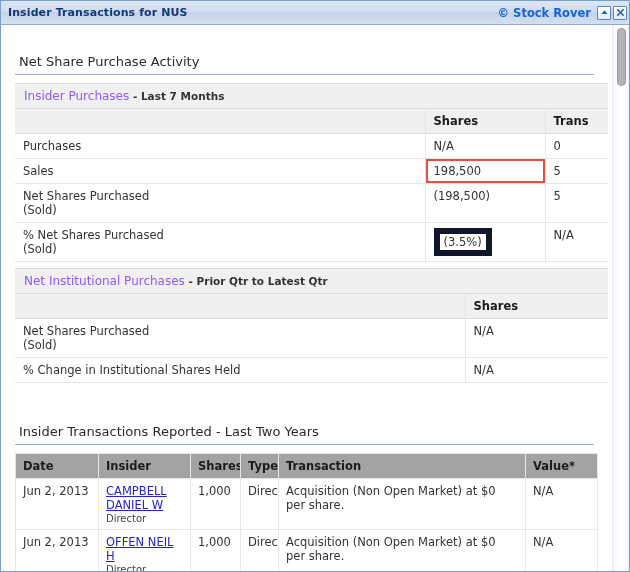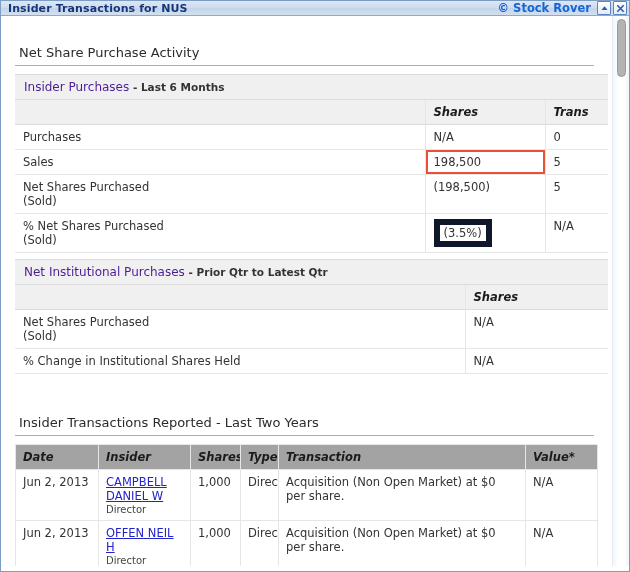--- a/index.html
+++ b/index.html
@@ -15,21 +15,21 @@
     position: relative;
     width: 630px; height: 572px;
     border: 1px solid #7d9ec4;
     background: #ffffff;
     overflow: hidden;
   }
 
   
   #titlebar {
     position: relative;
-    height: 15px;
+    height: 24px;
     background: linear-gradient(to bottom, #dce7f5 0%, #cfdcee 48%, #c3d3e8 50%, #d2e0f0 100%);
     border-bottom: 1px solid #8fa9c8;
     display: flex;
     align-items: center;
     padding: 0 2px 0 7px;
   }
   #title-text {
     font-size: 11px;
     font-weight: bold;
     color: #15377a;
@@ -120,30 +120,29 @@
     font-weight: normal;
     text-align: left;
     overflow: hidden;
   }
   tr.group-row td {
     background: #f0f0f0;
     border-top: 1px solid #dcdcdc;
     border-bottom: 1px solid #dcdcdc;
     padding: 5px 9px;
   }
-  .group-main { font-size: 12px; color: #4c1d95; }
+  .group-main { font-size: 12px; color: #8b5cf6; }
   .group-sub  { font-size: 10.5px; font-weight: bold; color: #333; }
 
   tr.head-row td {
     background: #f0f0f0;
     font-weight: bold;
     color: #1b1b1b;
     border-top: 1px solid #dcdcdc;
     border-bottom: 1px solid #dcdcdc;
-    font-style: italic;
   }
   td.num { text-align: right; }
   td.vsplit { border-left: 1px solid #e6e6e6; }
 
   
   td.hilite {
     position: relative;
   }
   td.hilite .box {
     position: absolute;
@@ -221,21 +220,21 @@
         <table class="grid">
           <colgroup>
               <col class="ns-c1">
               <col class="ns-c2">
               <col class="ns-c3">
             </colgroup>
           <tbody>
             <tr class="group-row">
               <td colspan="3">
                 <span class="group-main">Insider Purchases</span>
-                <span class="group-sub">- Last 6 Months</span>
+                <span class="group-sub">- Last 7 Months</span>
               </td>
             </tr>
             <tr class="head-row">
               <td></td>
               <td class="num vsplit">Shares</td>
               <td class="num vsplit">Trans</td>
             </tr>
 
             <tr>
               <td>Purchases</td>

